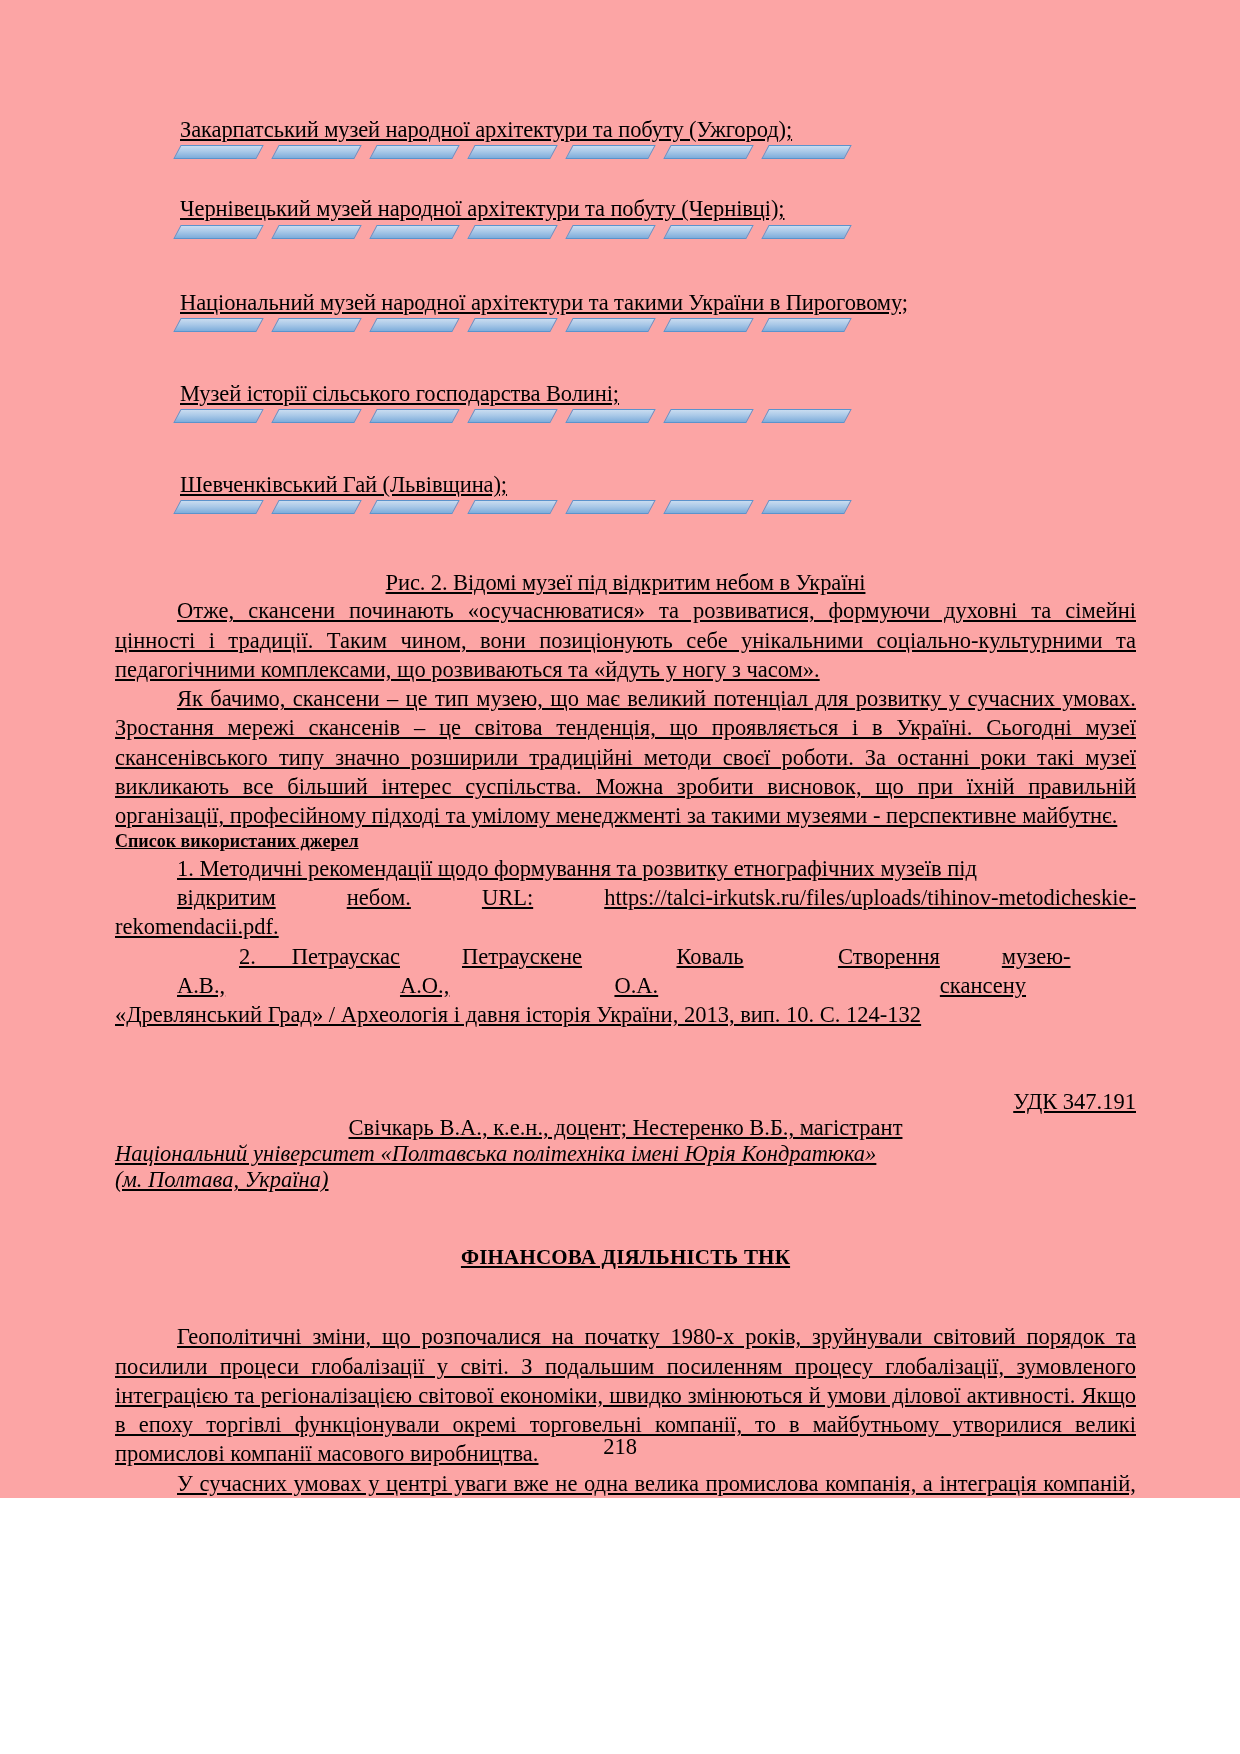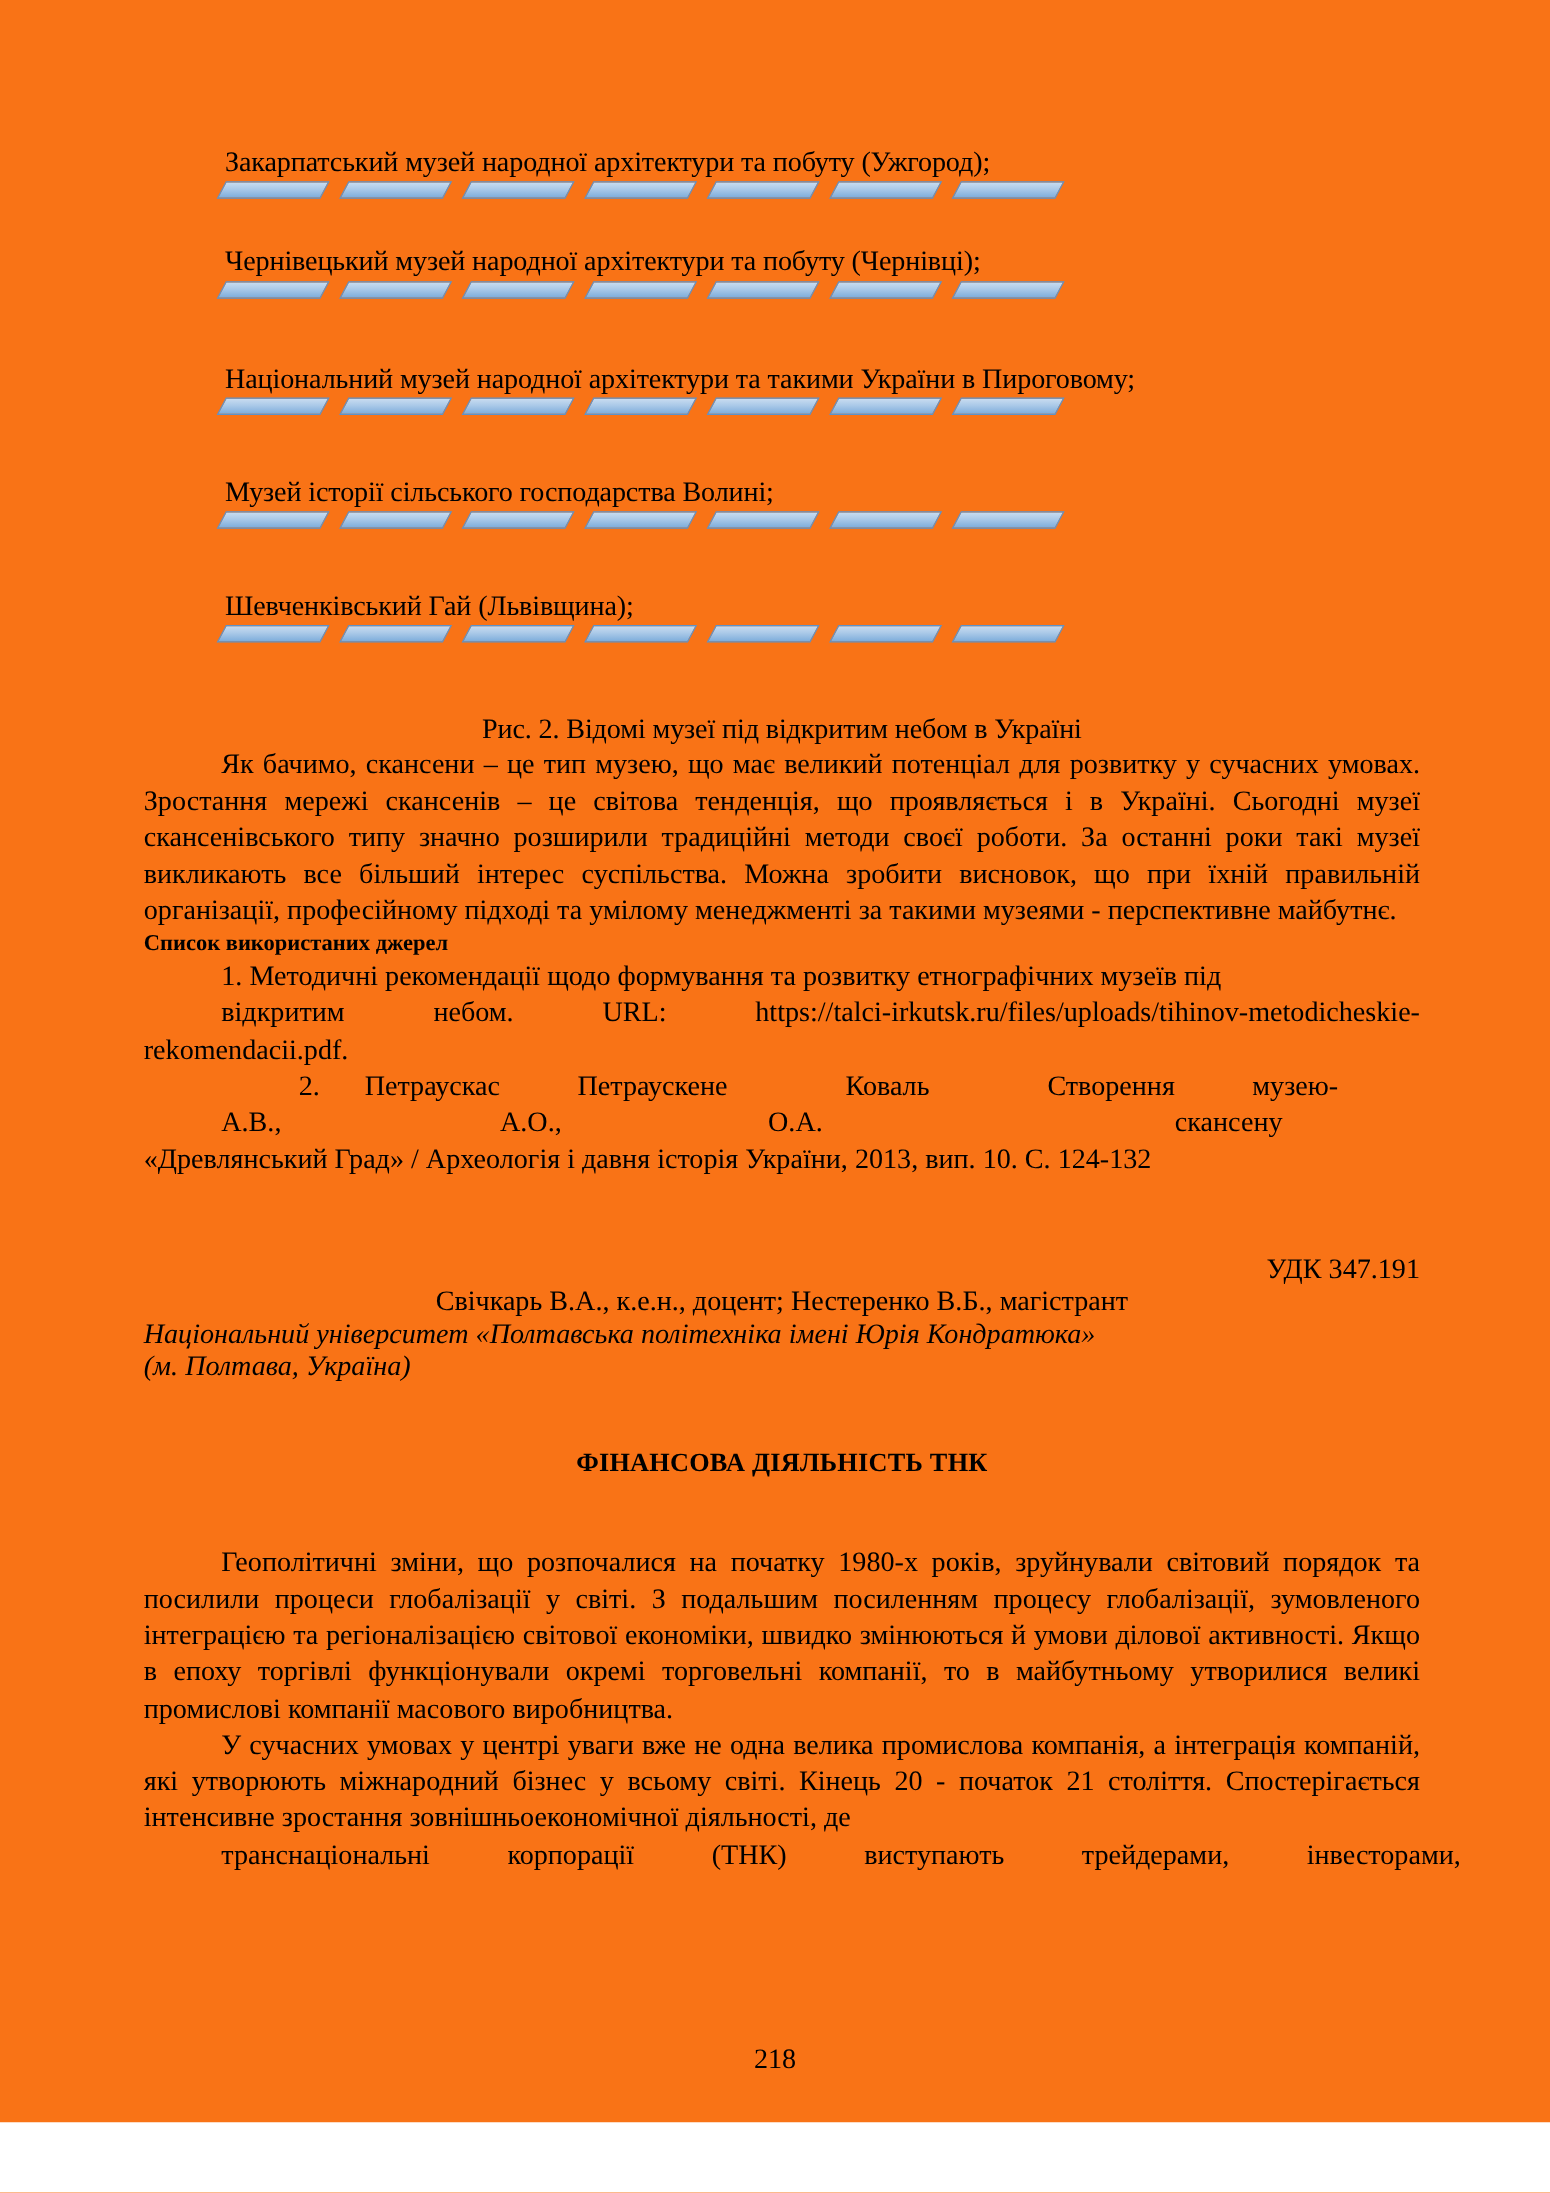--- a/index.html
+++ b/index.html
@@ -8,26 +8,27 @@
     padding: 0;
     background: #ffffff;
   }
   body {
     font-family: "Liberation Serif", "DejaVu Serif", serif;
     color: #000000;
   }
   .page {
     position: relative;
     width: 1240px;
-    height: 1698px;
+    height: 1498px;
     margin: 0 auto;
-    background: #f97316;
+    background: #fca5a5;
     overflow: hidden;
     box-sizing: border-box;
     padding: 118px 104px 40px 115px;
+    text-decoration: underline;
   }
 
   
   .figure {
     margin: 0 0 0 0;
   }
   .fig-group {
     margin: 0 0 0 0;
   }
   .fig-label {
@@ -257,20 +258,21 @@
       </div>
     </div>
 
     <div class="sp-e"></div>
 
 
     <div class="fig-caption">Рис. 2. Відомі музеї під відкритим небом в Україні</div>
   </div>
 
   <div class="body-text">
+    <p class="p-first">Отже, скансени починають «осучаснюватися» та розвиватися, формуючи духовні та сімейні цінності і традиції. Таким чином, вони позиціонують себе унікальними соціально-культурними та педагогічними комплексами, що розвиваються та «йдуть у ногу з часом».</p>
     <p>Як бачимо, скансени – це тип музею, що має великий потенціал для розвитку у сучасних умовах. Зростання мережі скансенів – це світова тенденція, що проявляється і в Україні. Сьогодні музеї скансенівського типу значно розширили традиційні методи своєї роботи. За останні роки такі музеї викликають все більший інтерес суспільства. Можна зробити висновок, що при їхній правильній організації, професійному підході та умілому менеджменті за такими музеями - перспективне майбутнє.</p>
 
     <p class="center-bold">Список використаних джерел</p>
 
     <p class="ref-line">1. Методичні рекомендації щодо формування та розвитку етнографічних музеїв під</p>
     <p class="stretch">
       <span>відкритим</span>
       <span>небом.</span>
       <span>URL:</span>
       <span>https://talci-irkutsk.ru/files/uploads/tihinov-metodicheskie-</span>

